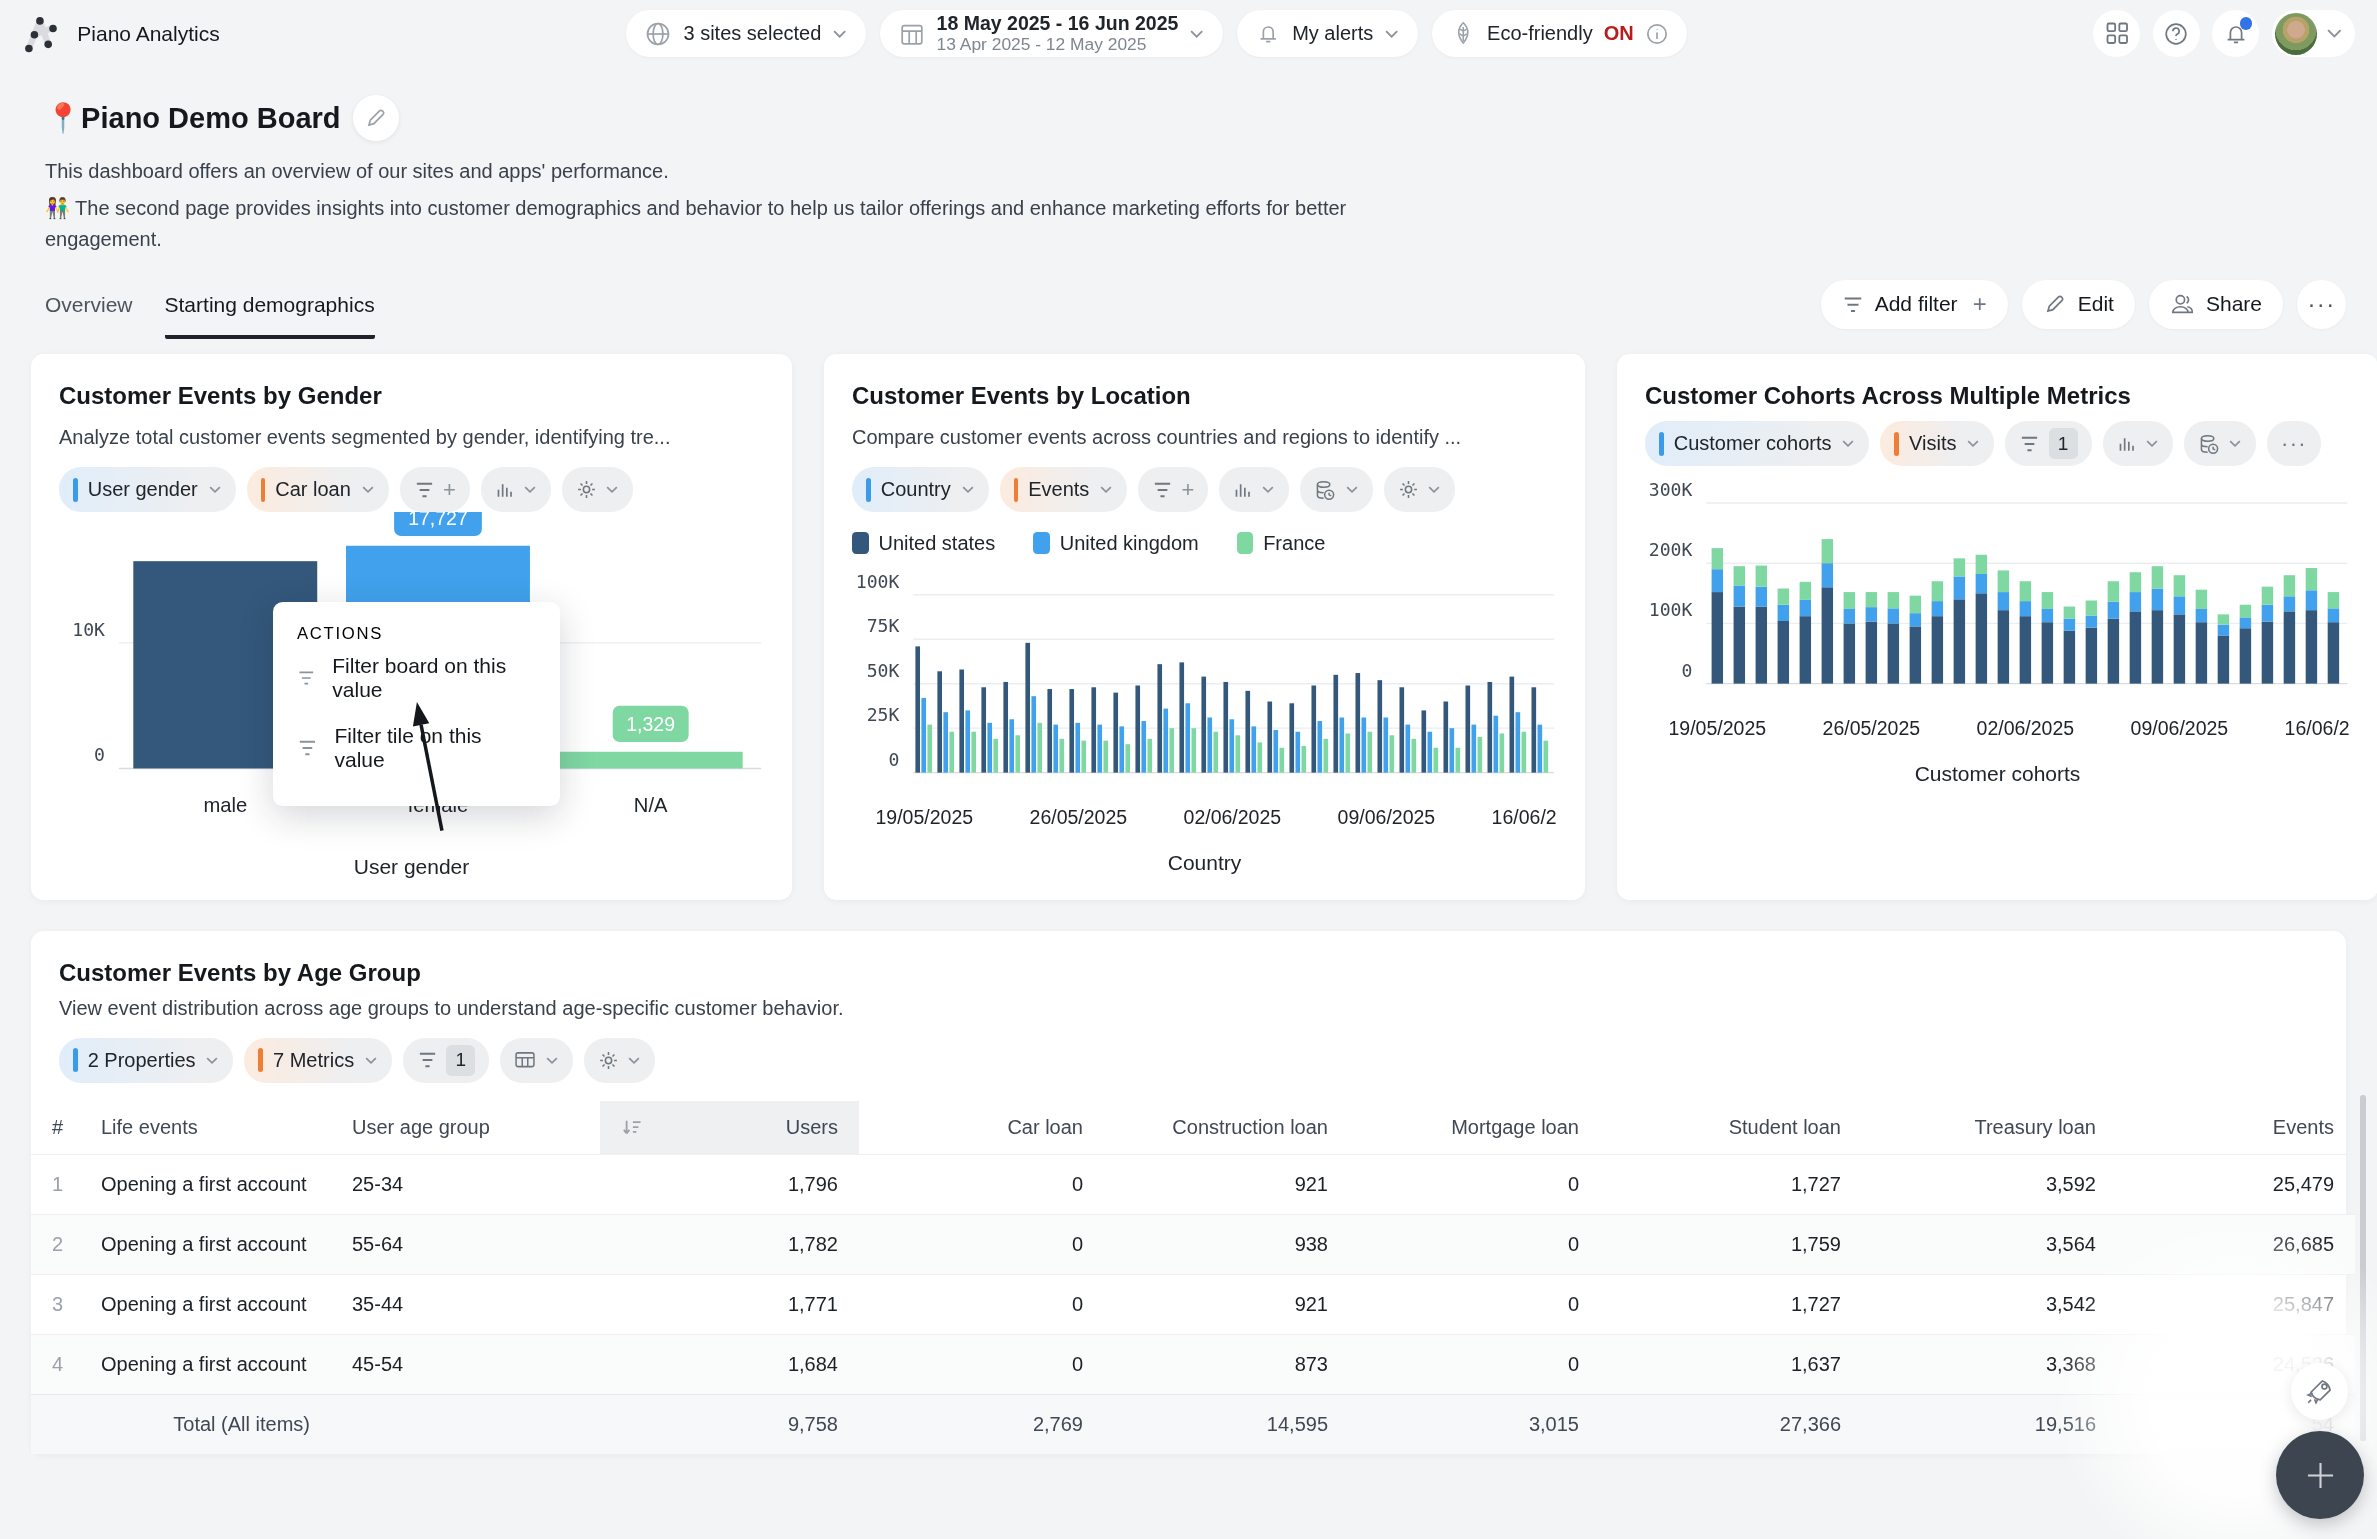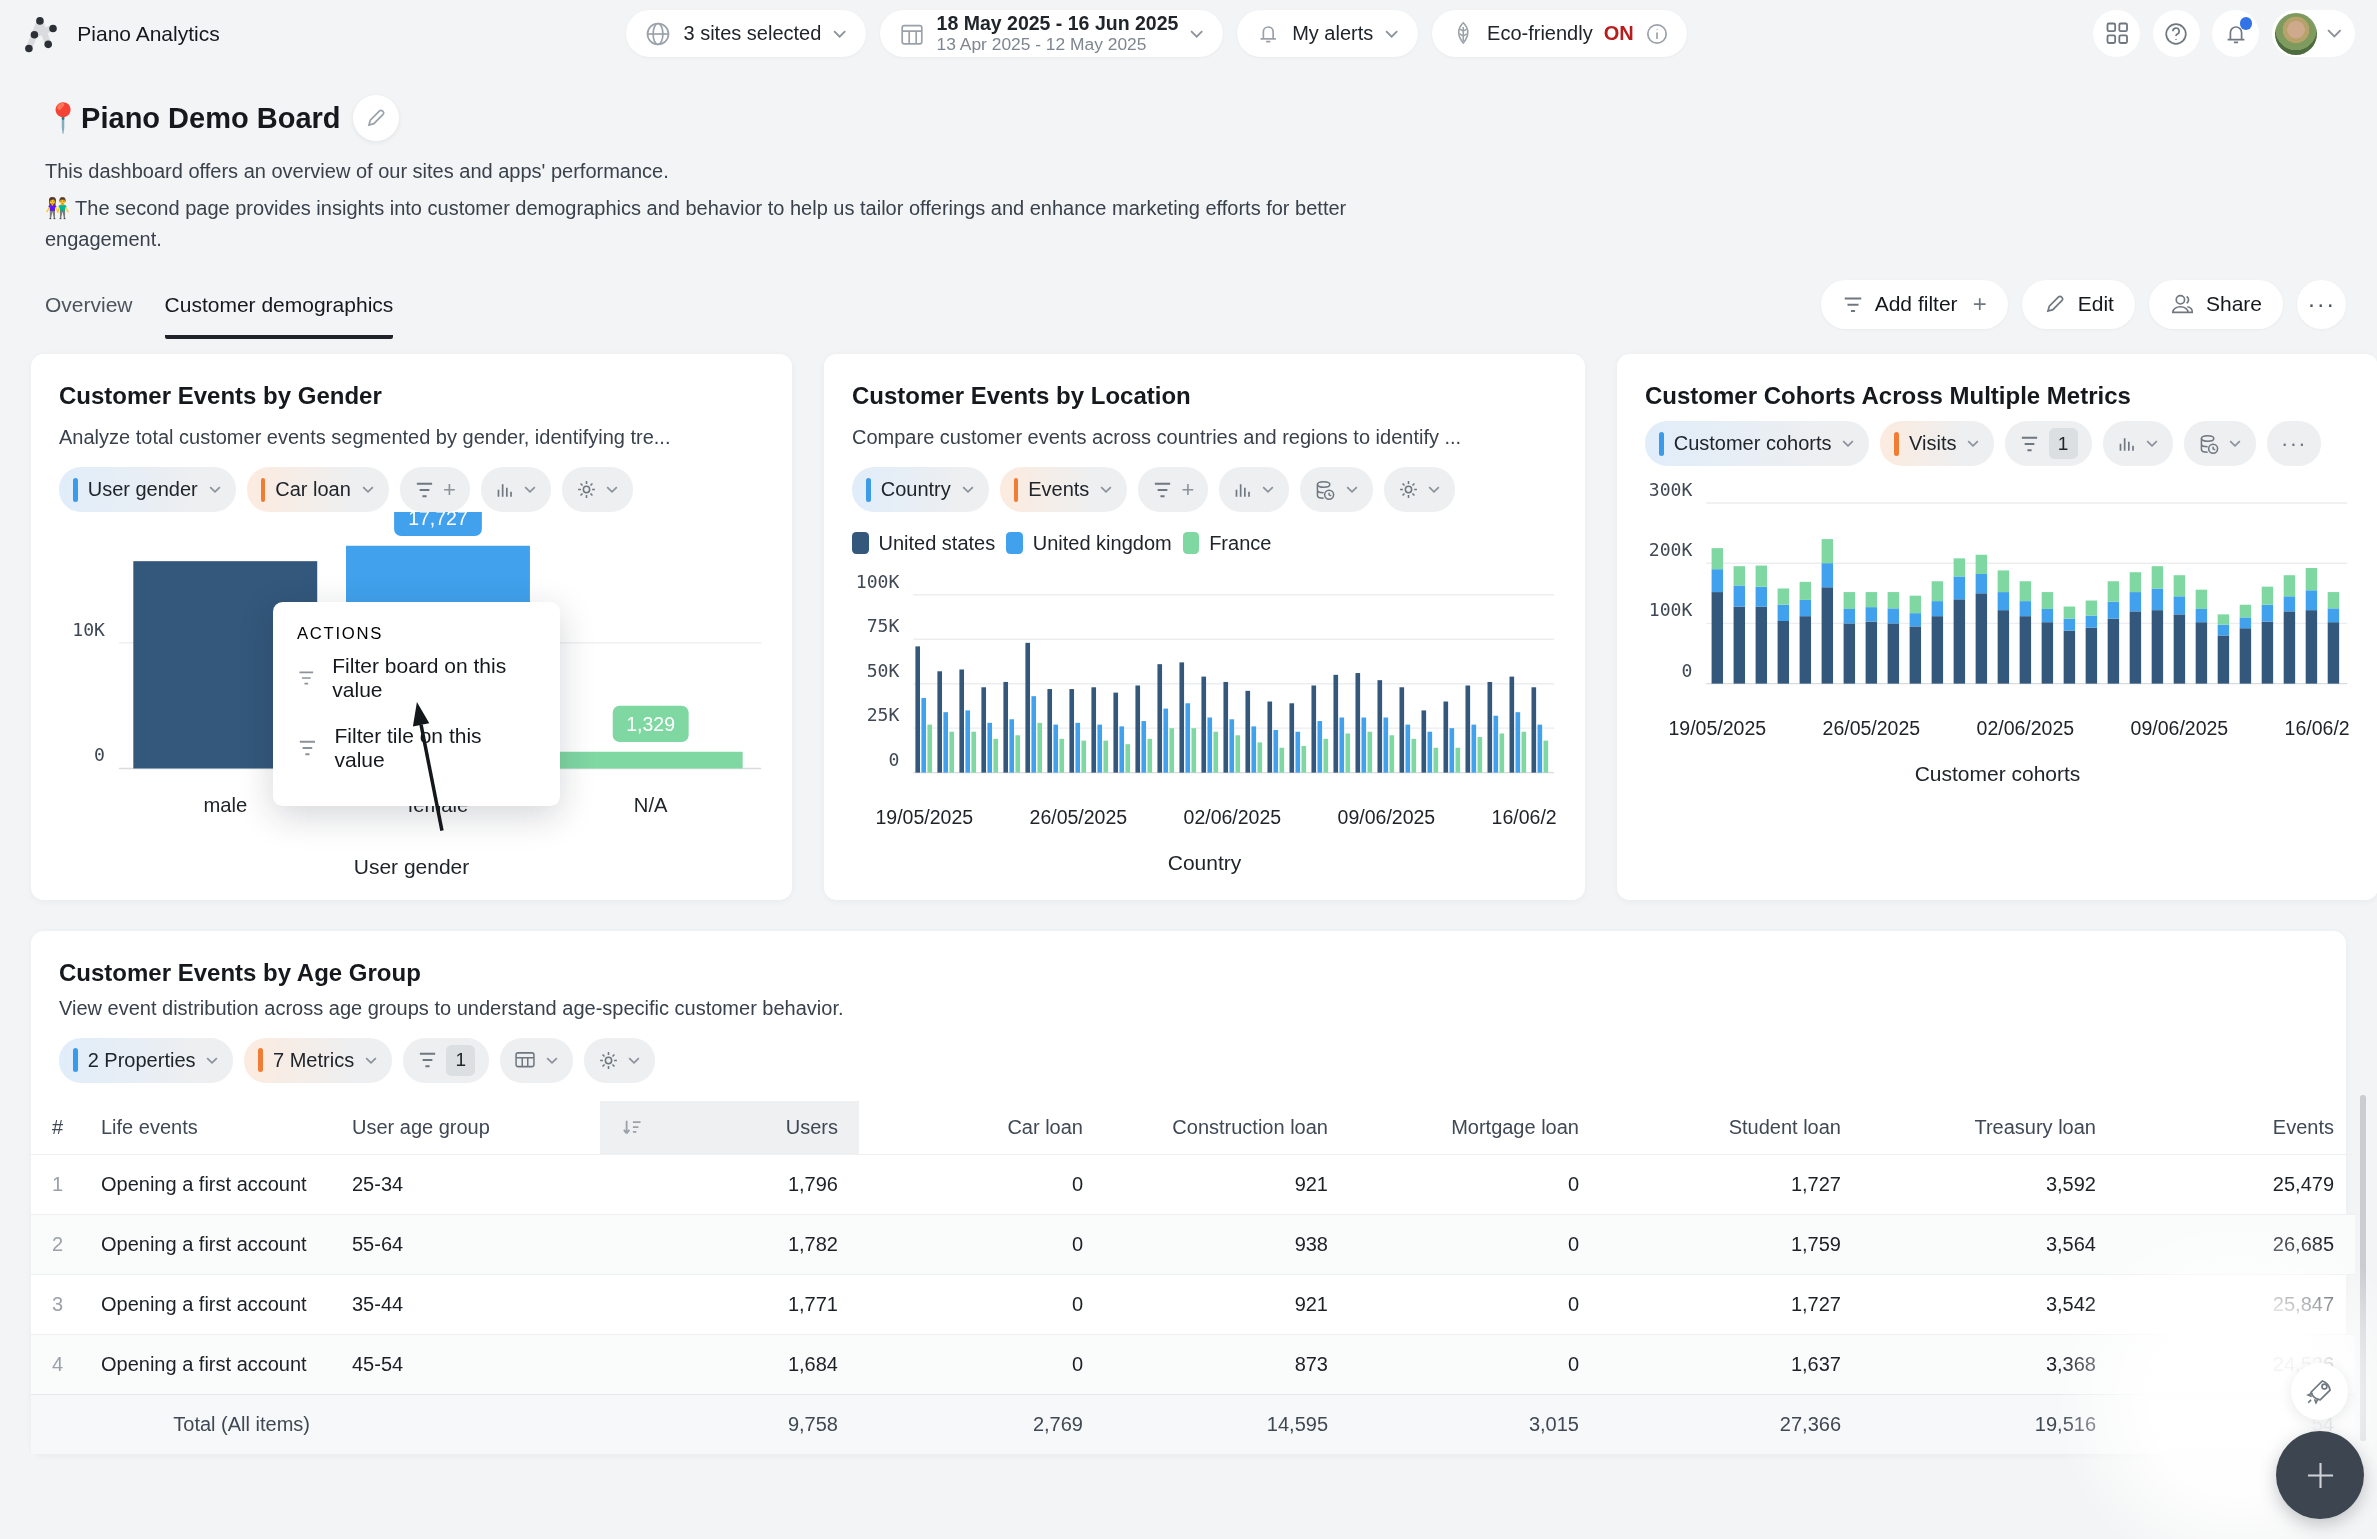--- a/index.html
+++ b/index.html
@@ -60,21 +60,21 @@
   .pill { height:45px; border-radius:22px; background:#edeff1; display:flex; align-items:center; gap:9.8px;
     padding:0 14px; font-size:20px; color:#20252b; cursor:pointer; white-space:nowrap; }
   .pill.blue   { background:linear-gradient(90deg,#e0edfa,#edeff1 75%); }
   .pill.orange { background:linear-gradient(90deg,#fcebdf,#edeff1 75%); }
   .pill .bar { width:4.9px; height:24px; border-radius:2.8px; }
   .bar.blue-bar { background:#3b9be9; }
   .bar.orange-bar { background:#f07d35; }
   .pill.icon-pill { color:#6f7780; gap:8.4px; }
   .count-badge { background:#dcdfe2; border-radius:5.6px; min-width:29px; height:31px; display:flex;
     align-items:center; justify-content:center; font-size:19px; color:#20252b; padding:0 5.6px; }
-  .legend { display:flex; gap:11px; margin:19.5px 0 0; font-size:20px; color:#20252b; align-items:flex-start; }
+  .legend { display:flex; gap:38px; margin:19.5px 0 0; font-size:20px; color:#20252b; align-items:flex-start; }
   .legend-item { display:flex; gap:9.8px; align-items:center; }
   .sw { width:16.7px; height:22px; border-radius:4.2px; }
   .axis-title { text-align:center; font-size:21px; color:#20252b; margin-top:14px; }
   .ylab { font-family:"DejaVu Sans Mono", monospace; font-size:26px; fill:#3f4854; }
   .xlab { font-size:28px; fill:#20242a; }
   .catlab { font-size:29px; fill:#20252b; }
   .badge-val { font-size:28px; fill:#fff; }
 
   
   .popover { position:absolute; left:242px; top:248px; width:287px; background:#fff; border-radius:9.8px;
@@ -245,21 +245,21 @@
   </div>
   <div class="desc">
     <p>This dashboard offers an overview of our sites and apps' performance.</p>
     <p>👫 The second page provides insights into customer demographics and behavior to help us tailor offerings and enhance marketing efforts for better engagement.</p>
   </div>
 </div>
 
 <div class="tabs-row">
   <div class="tabs">
     <div class="tab">Overview</div>
-    <div class="tab active">Customer demographics</div>
+    <div class="tab active">Starting demographics</div>
   </div>
   <div class="actions">
     <div class="btn">
       <span>
         <svg width="22" height="19.5" viewBox="0 0 32 28" fill="none" stroke="#6f7780" stroke-width="2.8">
           <path d="M4 5 H28 M8 14 H24 M13 23 H19"></path>
         </svg>
       </span>
       <span>Add filter</span>
       <span class="plus">+</span>

